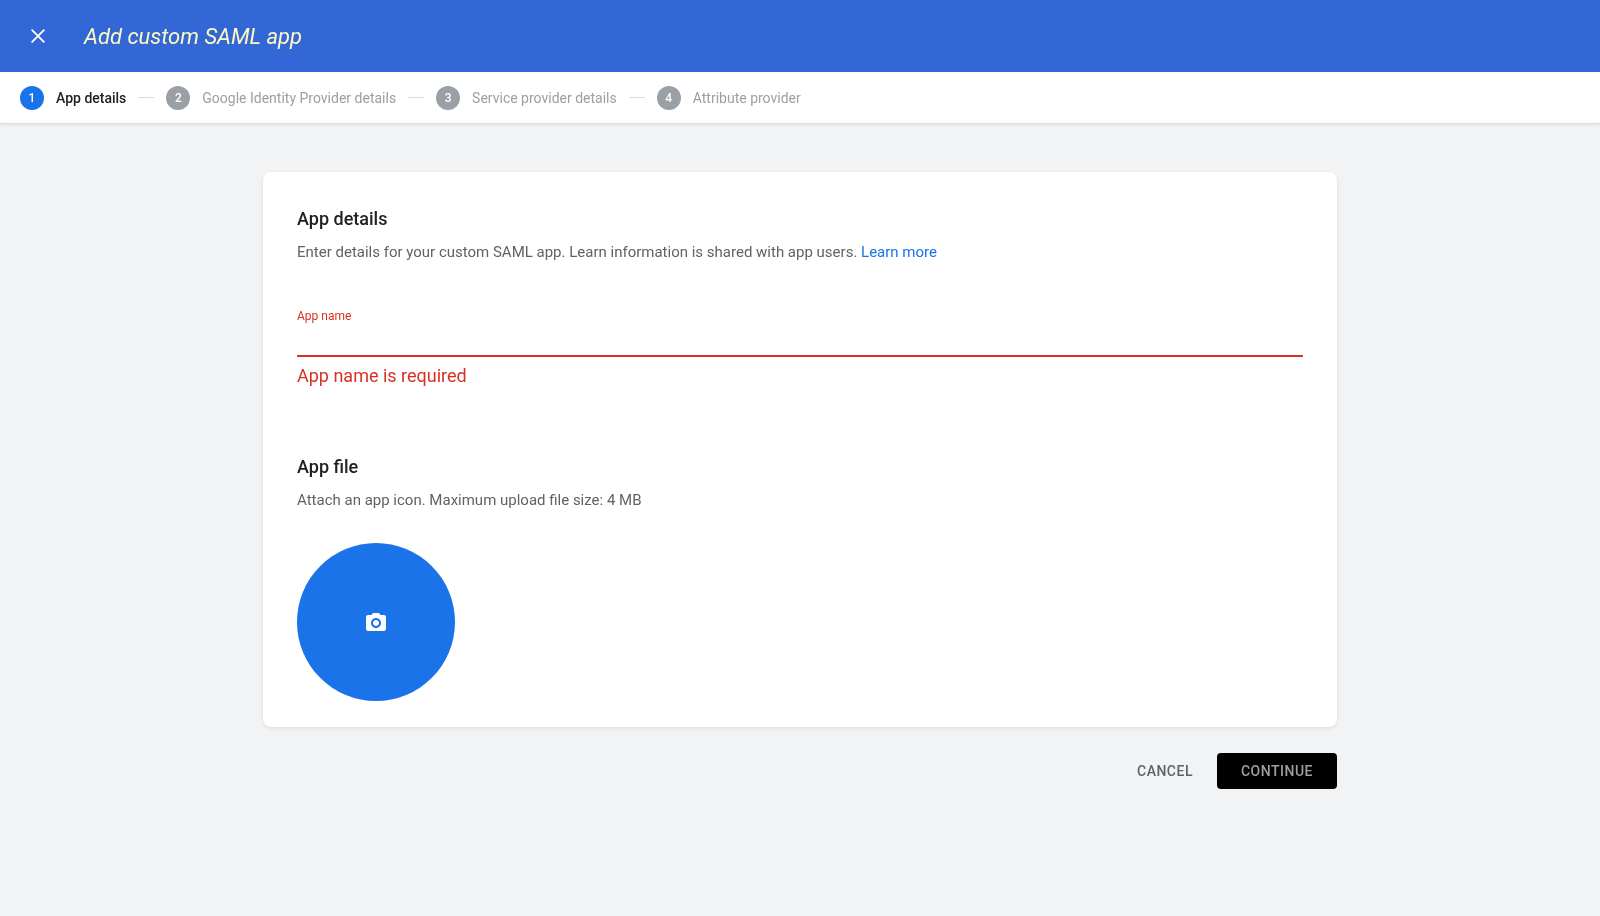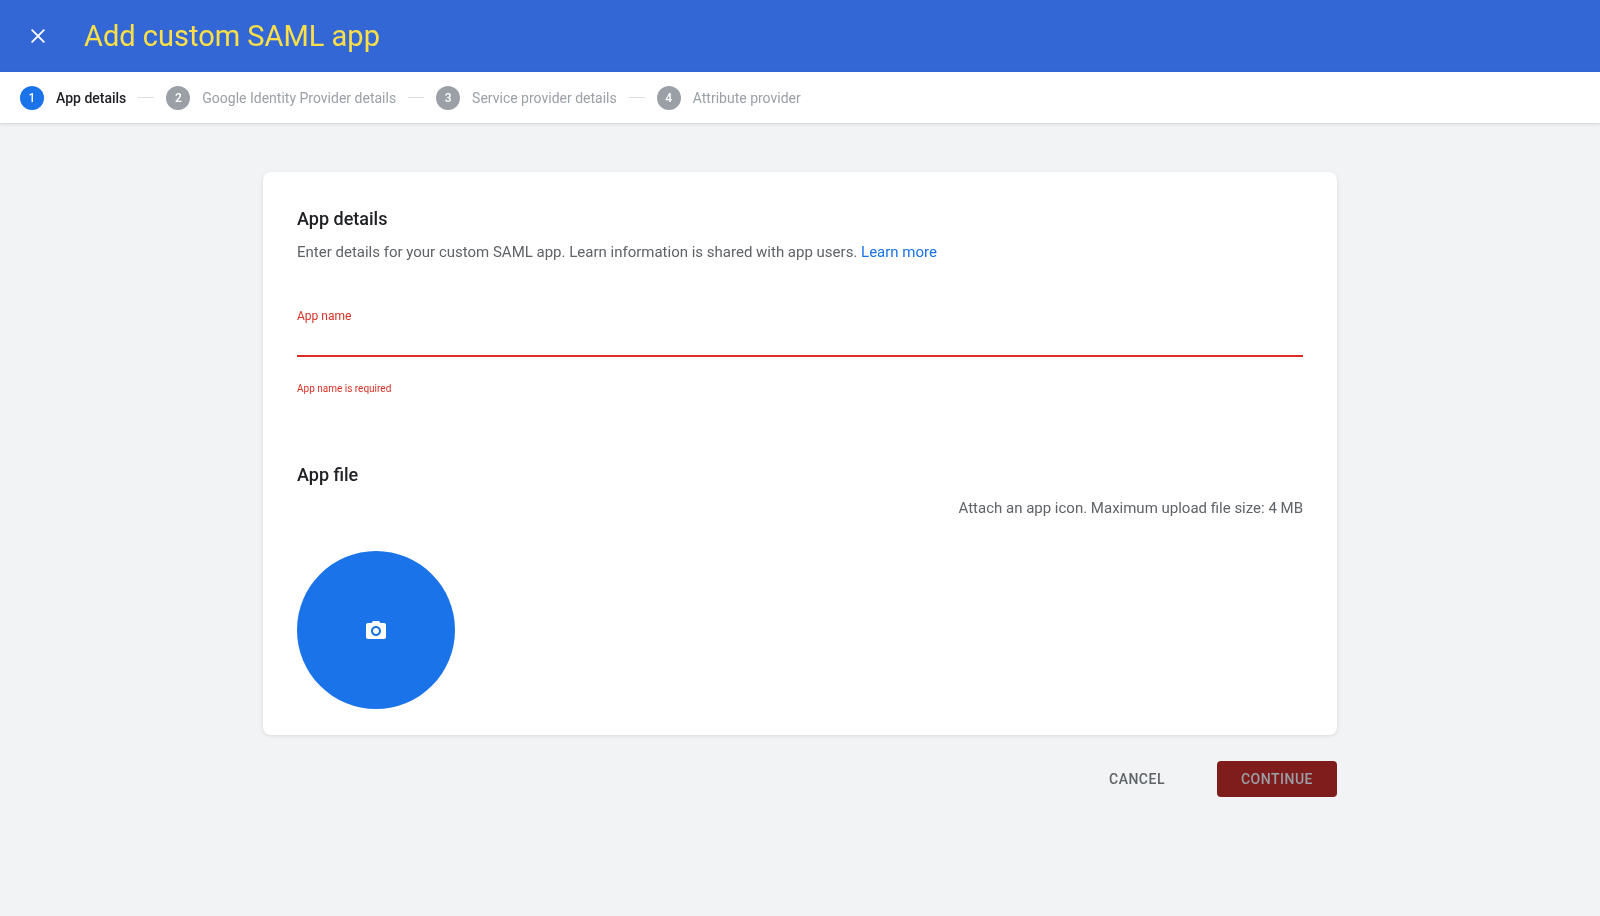--- a/index.html
+++ b/index.html
@@ -29,23 +29,24 @@
       margin-right: 28px;
       display: flex;
       align-items: center;
       justify-content: center;
     }
     .close-button svg {
       width: 20px;
       height: 20px;
     }
     .header-title {
-      color: #fde047;
-      font-size: 29px;
+      color: #fef9c3;
+      font-size: 22px;
       font-weight: 400;
+      font-style: italic;
     }
     .stepper {
       background: #ffffff;
       height: 52px;
       display: flex;
       align-items: center;
       padding: 0 20px;
       border-bottom: 1px solid #dadce0;
       box-shadow: 0 1px 3px rgba(0,0,0,0.08);
     }
@@ -130,33 +131,32 @@
       width: 100%;
       border: none;
       border-bottom: 2px solid #d93025;
       background: transparent;
       font-size: 16px;
       padding: 8px 0 6px 0;
       outline: none;
       color: #202124;
     }
     .field-error {
-      font-size: 10px;
+      font-size: 18px;
       color: #d93025;
-      margin-top: 26px;
+      margin-top: 8px;
     }
     .section-gap {
       height: 70px;
     }
     .icon-description {
       font-size: 15px;
       color: #5f6368;
       margin-top: 14px;
       margin-bottom: 34px;
-      text-align: right;
     }
     .icon-upload {
       width: 158px;
       height: 158px;
       border-radius: 50%;
       background: #1a73e8;
       display: flex;
       align-items: center;
       justify-content: center;
       cursor: pointer;
@@ -164,40 +164,39 @@
     }
     .camera-icon {
       width: 24px;
       height: 24px;
     }
     .button-row {
       width: 1074px;
       display: flex;
       justify-content: flex-end;
       margin-top: 26px;
-      gap: 28px;
       align-items: center;
     }
     .btn {
       font-size: 14px;
       font-weight: 500;
       letter-spacing: 0.5px;
       padding: 10px 24px;
       border-radius: 4px;
       border: none;
       cursor: pointer;
       text-transform: uppercase;
       font-family: inherit;
     }
     .btn-cancel {
       background: transparent;
       color: #5f6368;
     }
     .btn-continue {
-      background: #7f1d1d;
+      background: #000000;
       color: #9aa0a6;
       cursor: not-allowed;
     }
   </style>
 </head>
 <body>
 
 <div class="header">
   <button class="close-button">
     <svg viewBox="0 0 24 24" fill="none" stroke="#ffffff" stroke-width="2.2" stroke-linecap="round">

